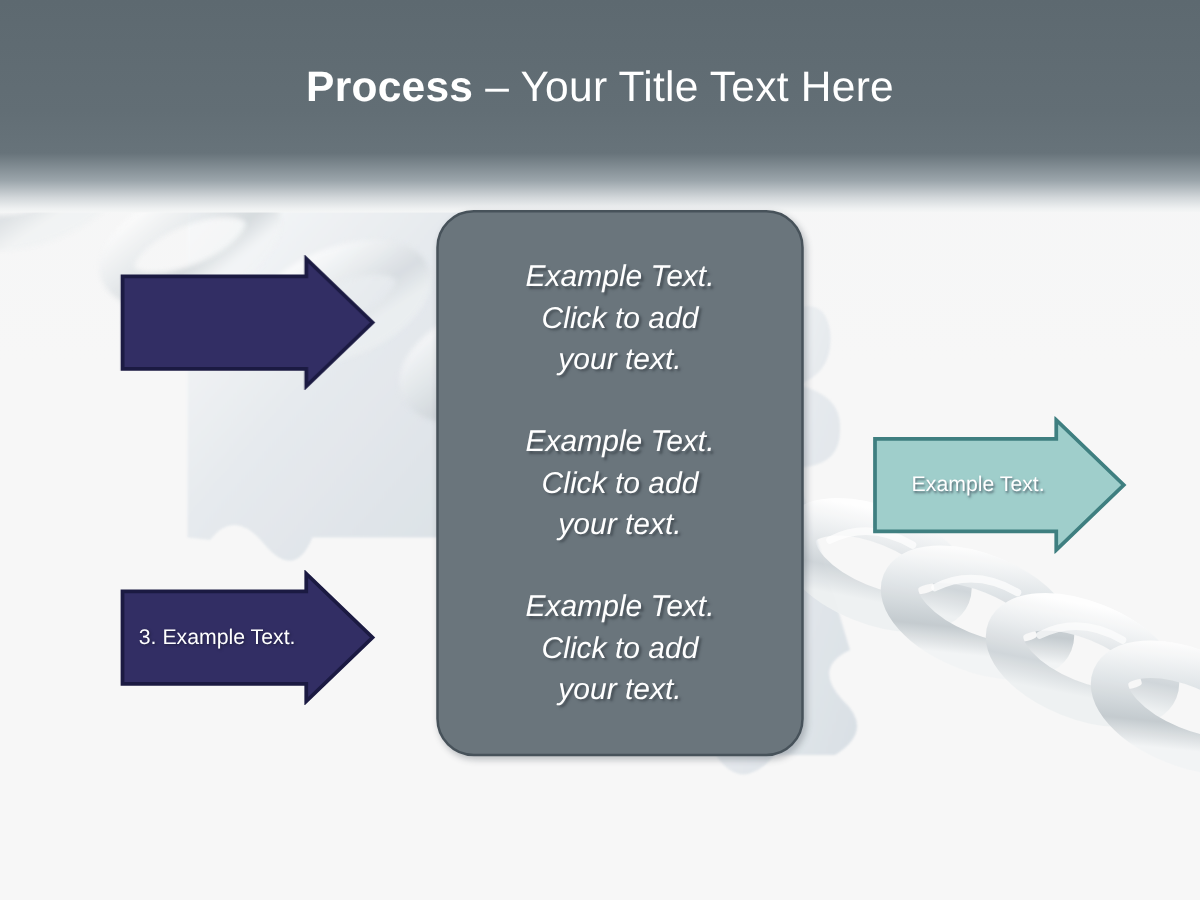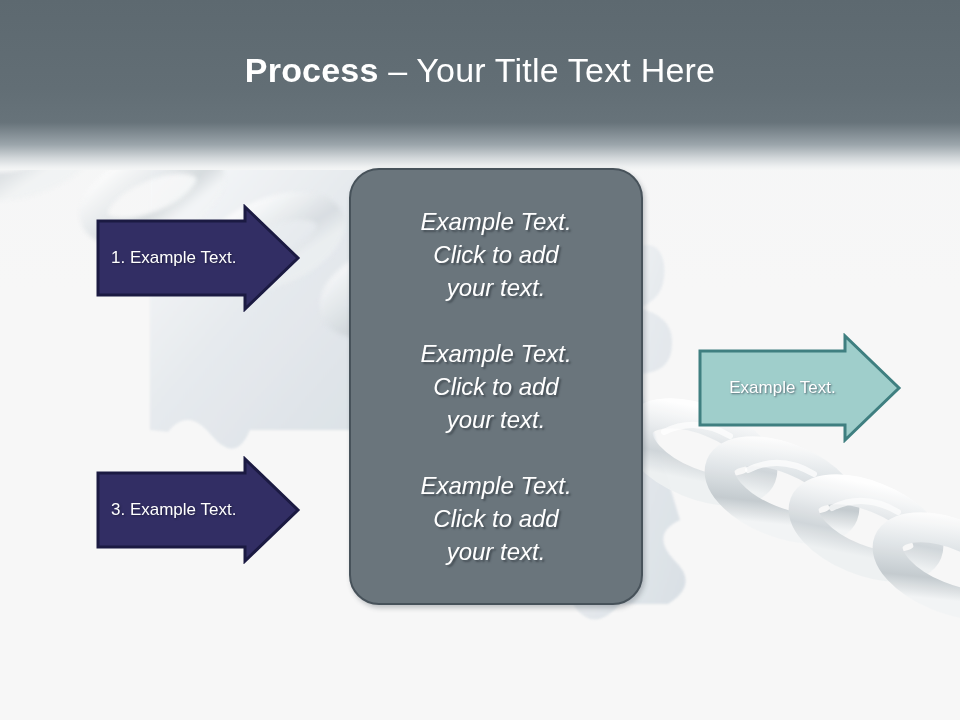--- a/index.html
+++ b/index.html
@@ -199,21 +199,20 @@
 
   <div class="header-band"></div>
   <div class="slide-title">
     <span class="t-bold">Process</span><span class="t-reg"> – Your Title Text Here</span>
   </div>
 
   <div class="arrow arrow-left arrow-a1">
     <svg width="206" height="108" viewBox="0 0 206 108">
       <path d="M3 17 L150 17 L150 3 L203 54 L150 105 L150 91 L3 91 Z" fill="#322e64" stroke="#1b1a42" stroke-width="3"></path>
     </svg>
-    <div class="arrow-label">1. Example Text.</div>
   </div>
 
 
   <div class="arrow arrow-left arrow-a3">
     <svg width="206" height="108" viewBox="0 0 206 108">
       <path d="M3 17 L150 17 L150 3 L203 54 L150 105 L150 91 L3 91 Z" fill="#322e64" stroke="#1b1a42" stroke-width="3"></path>
     </svg>
     <div class="arrow-label">3. Example Text.</div>
   </div>
 

